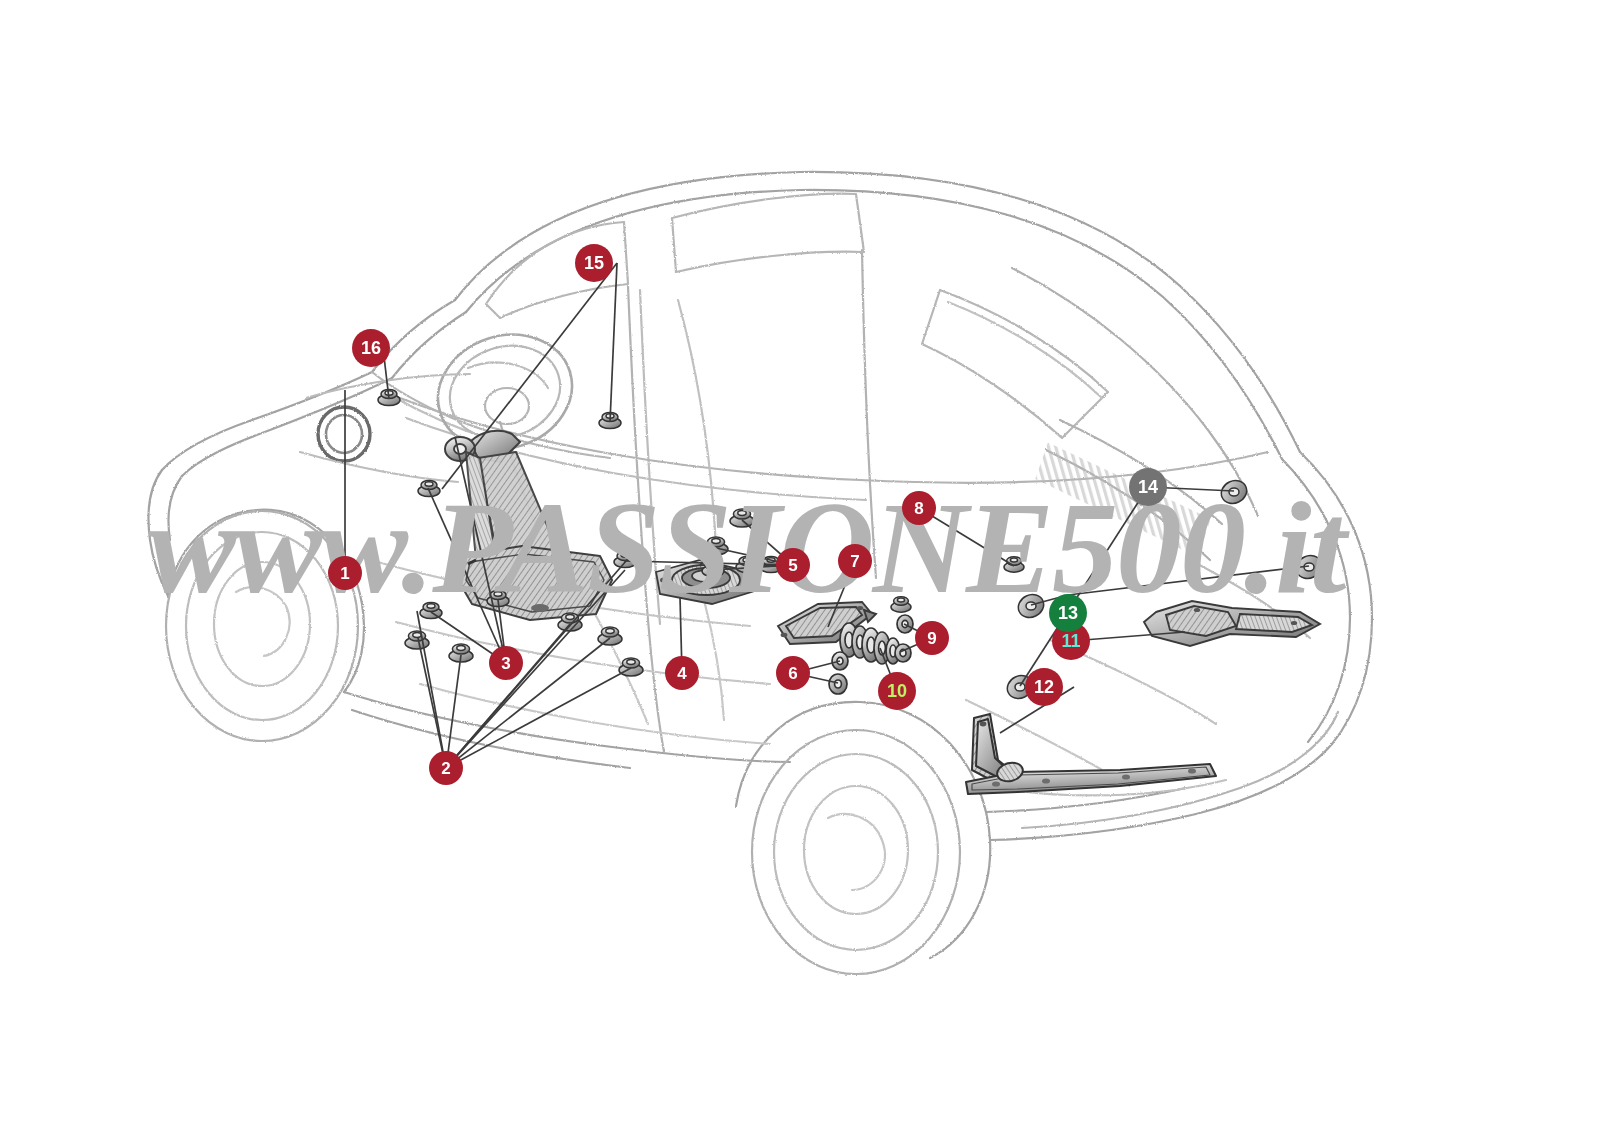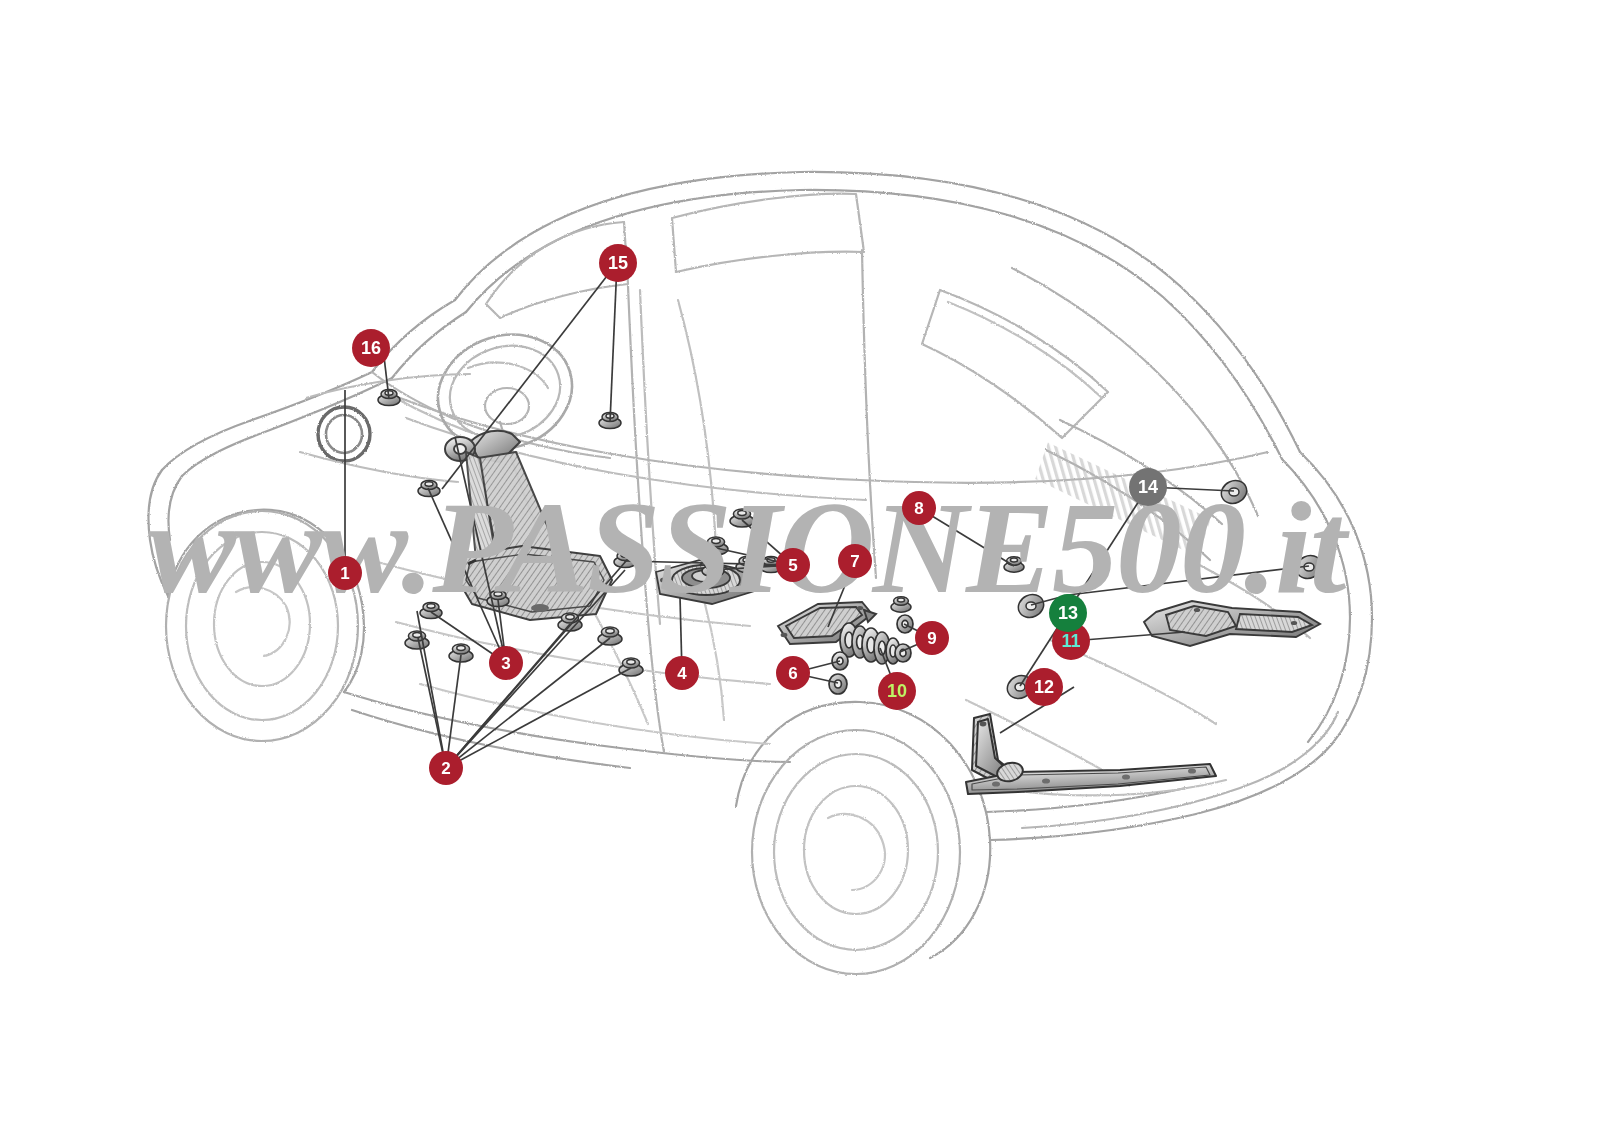--- a/index.html
+++ b/index.html
@@ -419,17 +419,17 @@
       <div class="badge sz1" style="left: 793px; top: 565px; background: rgb(171, 30, 45); color: rgb(255, 255, 255);">5</div>
       <div class="badge sz1" style="left: 793px; top: 673px; background: rgb(171, 30, 45); color: rgb(255, 255, 255);">6</div>
       <div class="badge sz1" style="left: 855px; top: 561px; background: rgb(171, 30, 45); color: rgb(255, 255, 255);">7</div>
       <div class="badge sz1" style="left: 919px; top: 508px; background: rgb(171, 30, 45); color: rgb(255, 255, 255);">8</div>
       <div class="badge sz1" style="left: 932px; top: 638px; background: rgb(171, 30, 45); color: rgb(255, 255, 255);">9</div>
       <div class="badge sz2" style="left: 897px; top: 691px; background: rgb(171, 30, 45); color: #bef264;">10</div>
       <div class="badge sz2" style="left: 1071px; top: 641px; background: rgb(171, 30, 45); color: #5eead4;">11</div>
       <div class="badge sz2" style="left: 1044px; top: 687px; background: rgb(171, 30, 45); color: rgb(255, 255, 255);">12</div>
       <div class="badge sz2" style="left: 1068px; top: 613px; background: #15803d; color: rgb(255, 255, 255);">13</div>
       <div class="badge sz2" style="left: 1148px; top: 487px; background: #737373; color: rgb(255, 255, 255);">14</div>
-      <div class="badge sz2" style="left: 618px; top: 263px; background: rgb(171, 30, 45); color: rgb(255, 255, 255);">15</div>
+      <div class="badge sz2" style="left: 594px; top: 263px; background: rgb(171, 30, 45); color: rgb(255, 255, 255);">15</div>
       <div class="badge sz2" style="left: 371px; top: 348px; background: rgb(171, 30, 45); color: rgb(255, 255, 255);">16</div>
     </div>
 
 </div>
 
 </body></html>

